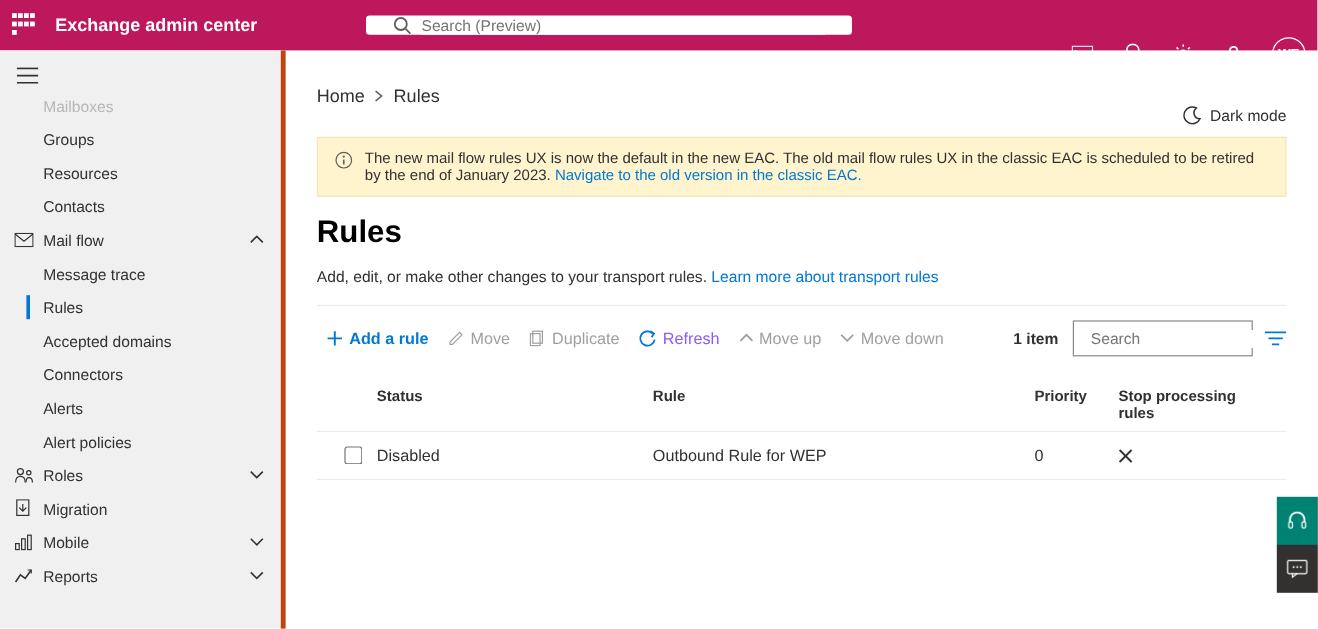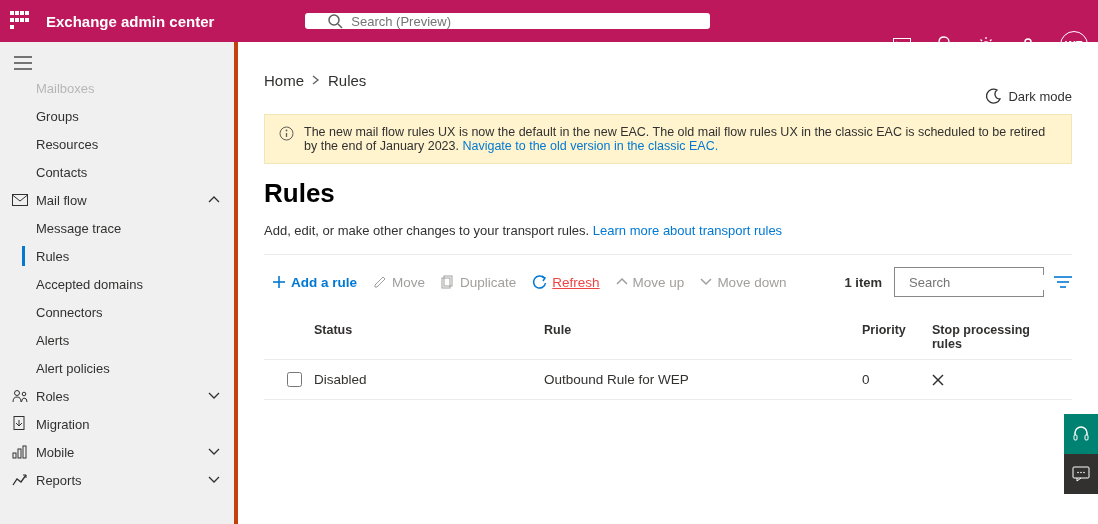--- a/index.html
+++ b/index.html
@@ -290,21 +290,21 @@
             <rect x="3" y="1" width="8" height="10" stroke="#a19f9d" fill="none"></rect>
             <rect x="1" y="3" width="8" height="10" stroke="#a19f9d" fill="none"></rect>
           </svg>
         <span>Duplicate</span>
       </div>
       <div class="tb-btn primary" style="font-weight:400;">
         <svg width="15" height="15" viewBox="0 0 15 15">
             <path d="M12 3 A6 6 0 1 0 13.5 8" stroke="#0078d4" fill="none" stroke-width="1.5"></path>
             <path d="M10 1 L13 3 L11 6" stroke="#0078d4" fill="none" stroke-width="1.5"></path>
           </svg>
-        <span style="color:#ef4444;text-decoration:underline;">Refresh</span>
+        <span style="color:#8b5cf6;">Refresh</span>
       </div>
       <div class="tb-btn disabled">
         <svg width="12" height="8" viewBox="0 0 12 8">
             <path d="M1 6 L6 1 L11 6" stroke="#a19f9d" fill="none" stroke-width="1.5"></path>
           </svg>
         <span>Move up</span>
       </div>
       <div class="tb-btn disabled">
         <svg width="12" height="8" viewBox="0 0 12 8">
             <path d="M1 1 L6 6 L11 1" stroke="#a19f9d" fill="none" stroke-width="1.5"></path>

